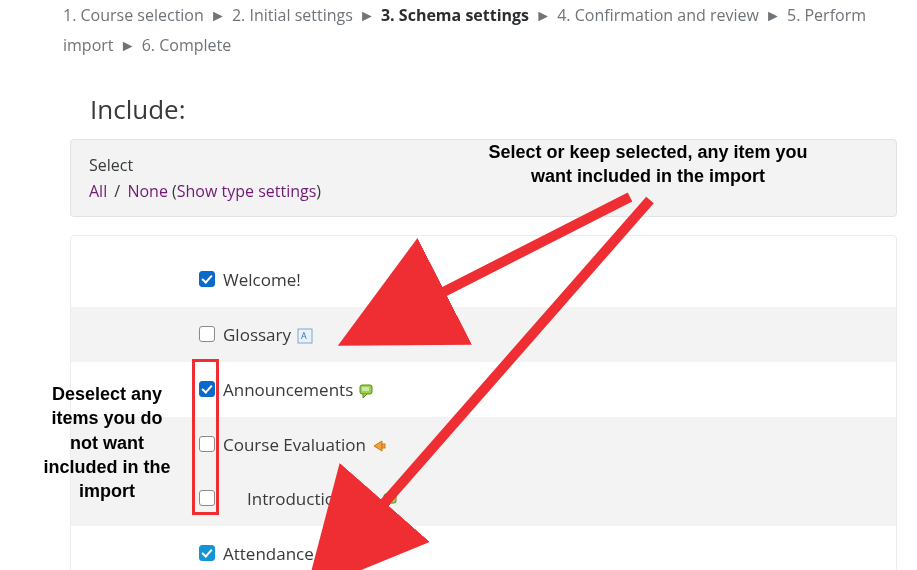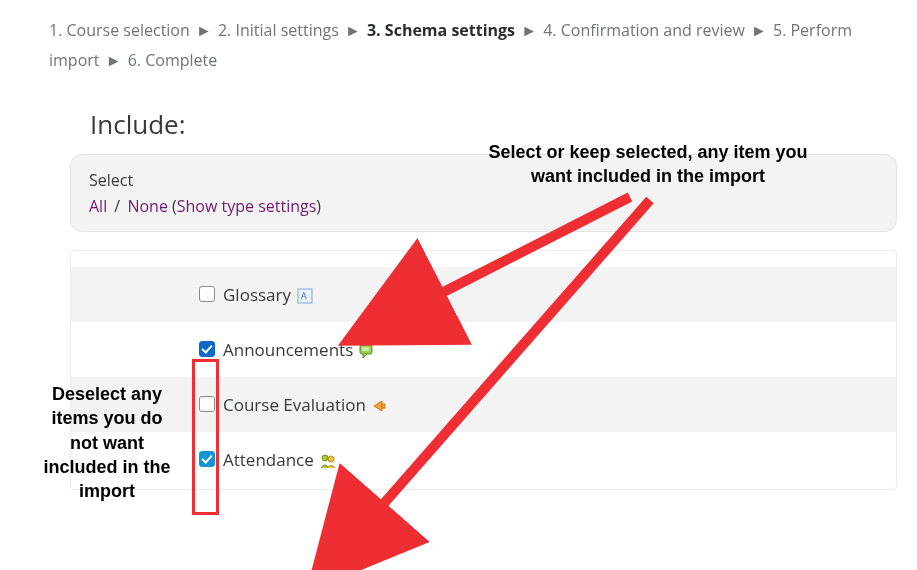--- a/index.html
+++ b/index.html
@@ -6,41 +6,41 @@
   body {
     font-family: "Open Sans", "Segoe UI", Arial, sans-serif;
     width: 917px;
     height: 570px;
     background: #ffffff;
     color: #373a3c;
     position: relative;
     overflow: hidden;
   }
   .wizard {
-    padding: 0 0 0 49px;
+    padding: 0 0 0 63px;
     font-size: 16px;
     color: #6f7479;
     line-height: 1.9;
-    margin-top: 15px;
+    margin-top: 0;
     max-width: 870px;
   }
   .wizard .step { color: #6f7479; }
   .wizard .step.current { color: #2a2d30; font-weight: 700; }
   .wizard .arrow { color: #6f7479; margin: 0 2px; }
   .include-heading {
     margin: 30px 0 12px 90px;
     font-size: 26px;
     font-weight: 400;
     color: #373a3c;
   }
   .select-panel {
     margin: 0 20px 18px 70px;
     background: #f3f3f3;
     border: 1px solid #e3e3e3;
-    border-radius: 12px;
+    border-radius: 4px;
     padding: 14px 18px;
   }
   .select-panel .label { font-size: 16px; color: #373a3c; }
   .select-panel .links { font-size: 16px; margin-top: 4px; }
   .select-panel a { color: #701a75; text-decoration: none; }
   .select-panel .slash { color: #373a3c; padding: 0 3px; }
   .select-panel .paren { color: #373a3c; }
   .items-panel {
     margin: 0 20px 0 70px;
     border: 1px solid #ececec;
@@ -129,20 +129,24 @@
   <div class="links">
     <a href="#">All</a>
     <span class="slash">/</span>
     <a href="#">None</a>
     <span class="paren"> (</span><a href="#">Show type settings</a><span class="paren">)</span>
   </div>
 </div>
 
 <div class="items-panel">
 
+  <div class="item-row">
+    <span class="chk checked"></span>
+    <span class="item-label">Welcome!</span>
+  </div>
 
   <div class="item-row shade">
     <span class="chk"></span>
     <span class="item-label">Glossary</span>
     <span class="mini-icon">
       <svg viewBox="0 0 16 16">
           <rect x="1" y="1" width="14" height="14" fill="#e9f2fb" stroke="#7fa6d6"></rect>
           <text x="4" y="11" font-size="9" fill="#3a6fb0">A</text>
         </svg>
     </span>
@@ -165,20 +169,32 @@
     <span class="chk"></span>
     <span class="item-label">Course Evaluation</span>
     <span class="mini-icon">
       <svg viewBox="0 0 16 16">
           <path d="M2 8 L10 3 L10 13 Z" fill="#f2a23c" stroke="#c87a17"></path>
           <rect x="10" y="6" width="3" height="4" fill="#f2a23c" stroke="#c87a17"></rect>
         </svg>
     </span>
   </div>
 
+  <div class="item-row shade">
+    <span class="chk"></span>
+    <span class="item-label">Introductions</span>
+    <span class="mini-icon">
+      <svg viewBox="0 0 16 16">
+          <rect x="1" y="2" width="12" height="9" rx="2" fill="#9ad24a" stroke="#5d8a1f"></rect>
+          <path d="M4 11 L4 15 L8 11" fill="#9ad24a" stroke="#5d8a1f"></path>
+          <line x1="3" y1="5" x2="10" y2="5" stroke="#fff"></line>
+          <line x1="3" y1="7" x2="10" y2="7" stroke="#fff"></line>
+        </svg>
+    </span>
+  </div>
 
   <div class="item-row">
     <span class="chk att checked"></span>
     <span class="item-label">Attendance</span>
     <span class="mini-icon">
       <svg viewBox="0 0 16 16">
           <circle cx="5" cy="5" r="3" fill="#a7c93f" stroke="#6d8f1e"></circle>
           <circle cx="11" cy="6" r="3" fill="#f0c23d" stroke="#b78b18"></circle>
           <path d="M1 15 Q5 9 9 15" fill="#a7c93f" stroke="#6d8f1e"></path>
           <path d="M7 15 Q11 10 15 15" fill="#f0c23d" stroke="#b78b18"></path>

